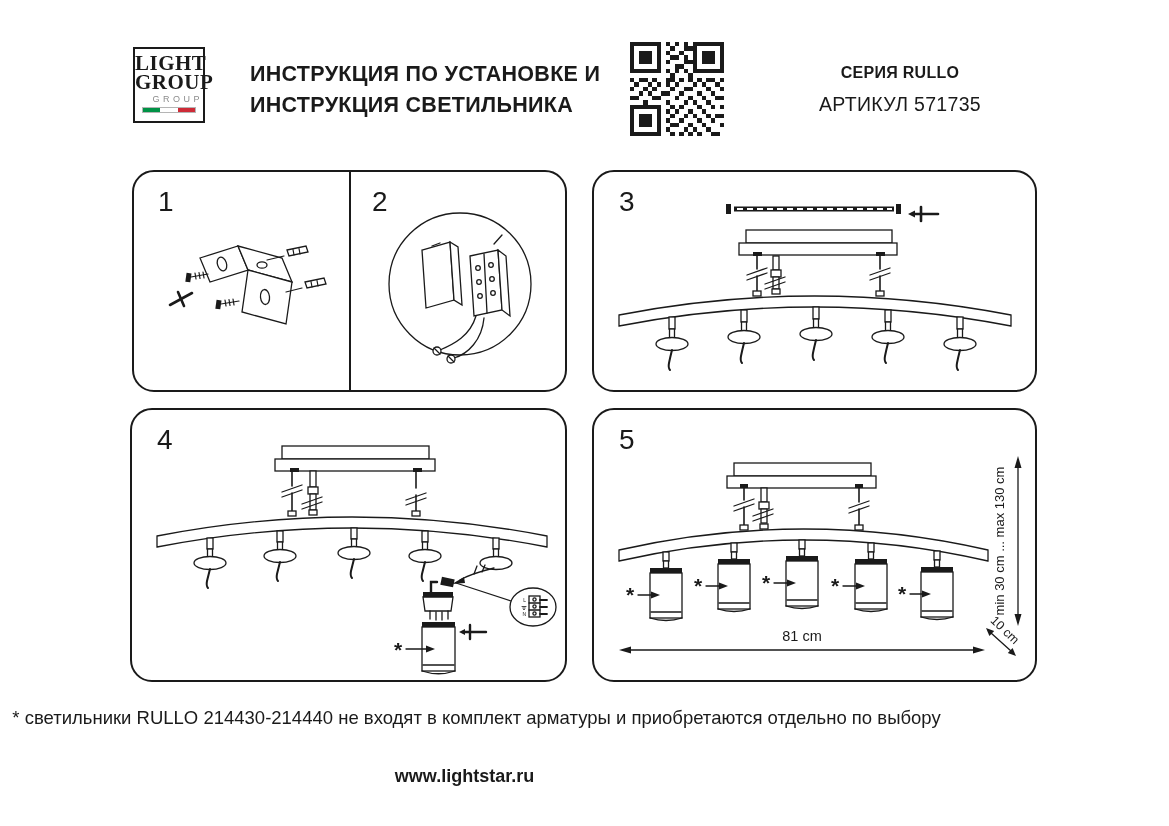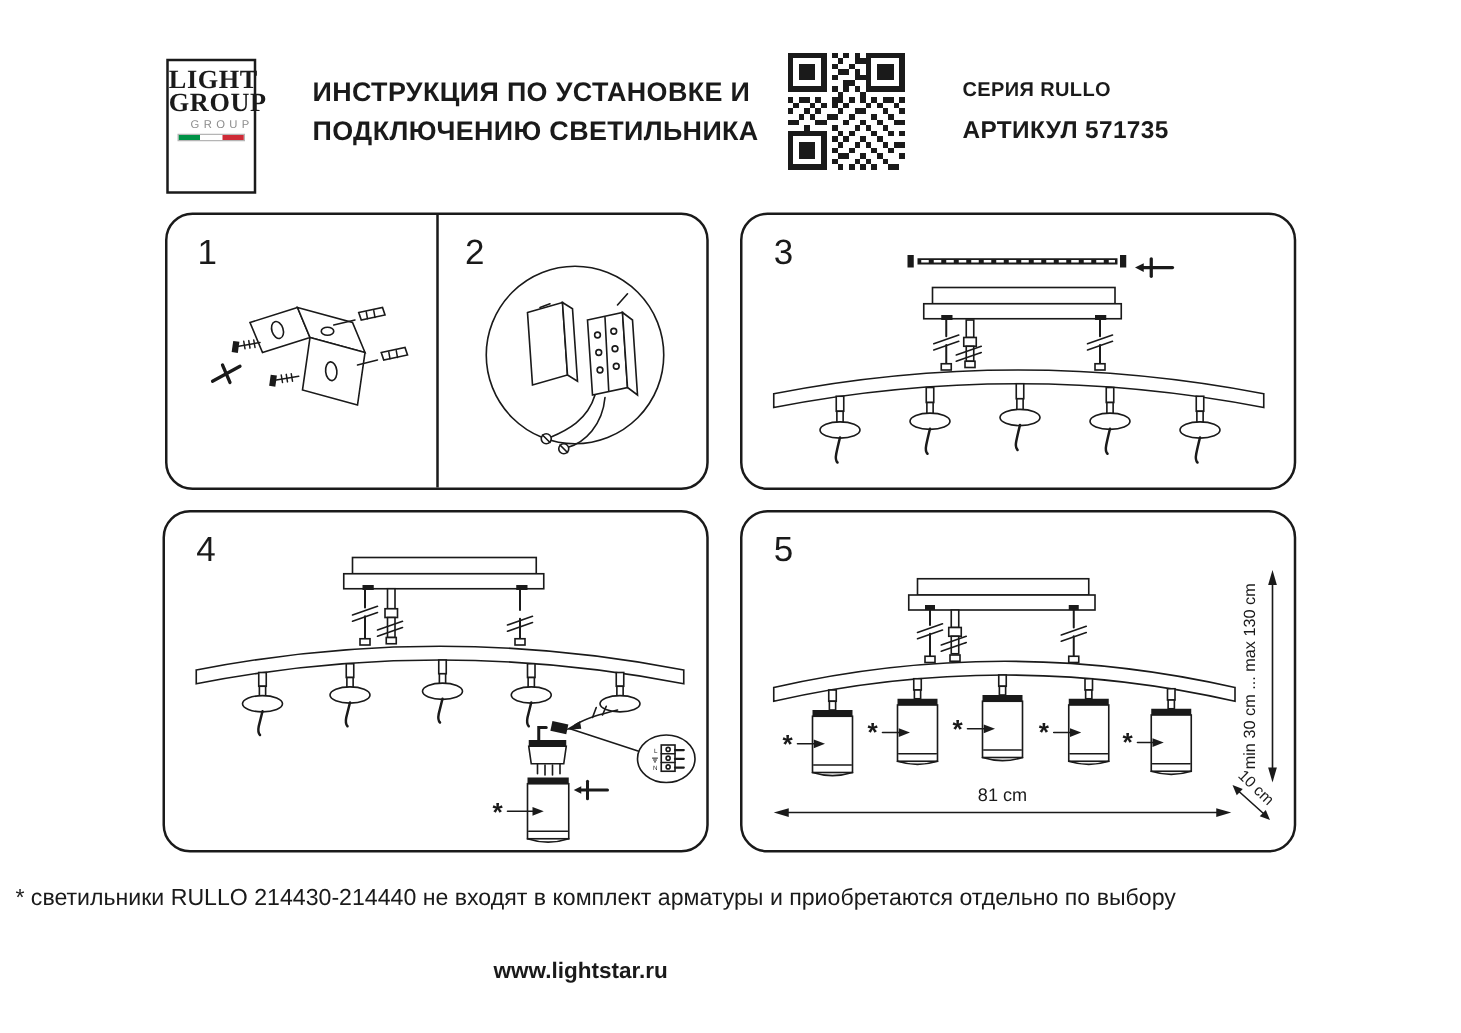--- a/index.html
+++ b/index.html
@@ -1,30 +1,30 @@
 <!DOCTYPE html>
 <html><head>
 <meta charset="utf-8">
 <style>
   html,body{margin:0;padding:0;background:#fff;}
   .page{position:relative;width:1169px;height:826px;background:#ffffff;
         font-family:"Liberation Sans",sans-serif;color:#1a1a1a;overflow:hidden;}
   .abs{position:absolute;}
   .panel{position:absolute;border:2px solid #1a1a1a;border-radius:22px;background:#fff;box-sizing:border-box;}
   .stepnum{position:absolute;font-size:28px;line-height:1;color:#1a1a1a;}
-  .logo{position:absolute;left:133px;top:47px;width:72px;height:108px;border:2px solid #1a1a1a;
+  .logo{position:absolute;left:133px;top:47px;width:72px;height:76px;border:2px solid #1a1a1a;
         box-sizing:border-box;text-align:center;}
   .logo .w12{font-family:"Liberation Serif","DejaVu Serif",serif;font-weight:bold;font-size:21px;line-height:19px;letter-spacing:.5px;}
   .logo .w12.first{margin-top:5px;}
   .logo .w3{font-size:9px;letter-spacing:3.5px;padding-left:3px;color:#8c8c8c;margin-top:2px;text-align:right;}
   .flag{margin:3px auto 0;width:54px;height:6px;display:flex;border:1px solid #b5b5b5;box-sizing:border-box;}
   .flag div{flex:1;}
   .title{position:absolute;left:233px;top:59px;font-size:21.5px;font-weight:bold;line-height:31px;letter-spacing:.3px;margin-left:17px;}
-  .series{position:absolute;left:770px;top:64px;width:260px;font-weight:bold;font-size:16px;letter-spacing:.3px;}
-  .article{position:absolute;left:770px;top:93px;width:260px;font-weight:bold;font-size:19.5px;letter-spacing:.3px;}
+  .series{position:absolute;left:770px;top:64px;width:260px;text-align:center;font-weight:bold;font-size:16px;letter-spacing:.3px;}
+  .article{position:absolute;left:770px;top:93px;width:260px;text-align:center;font-weight:normal;font-size:19.5px;letter-spacing:.3px;}
   .footnote{position:absolute;left:0;top:707px;width:953px;text-align:center;font-size:18.5px;}
   .website{position:absolute;left:0;top:766px;width:929px;text-align:center;font-size:18px;font-weight:bold;}
   .divider{position:absolute;left:215px;top:0;bottom:0;width:2px;background:#1a1a1a;}
   svg{display:block;}
   svg .s{stroke:#1a1a1a;fill:none;stroke-width:1.3;stroke-linecap:round;}
   svg .w{fill:#ffffff;stroke:#1a1a1a;stroke-width:1.3;}
   svg .f{fill:#1a1a1a;stroke:none;}
   svg .t{font-family:"Liberation Sans",sans-serif;fill:#1a1a1a;}
 </style>
 </head>
@@ -38,21 +38,21 @@
     <div class="w3">GROUP</div>
     <div class="flag">
       <div style="background:#009246"></div>
       <div style="background:#ffffff"></div>
       <div style="background:#ce2b37"></div>
     </div>
   </div>
 
   <div class="title">
     <div>ИНСТРУКЦИЯ ПО УСТАНОВКЕ И</div>
-    <div>ПОДКЛЮЧЕНИЮ СВЕТИЛЬНИКА</div>
+    <div>ИНСТРУКЦИЯ СВЕТИЛЬНИКА</div>
   </div>
 
   <svg class="abs" style="left:630px;top:42px" width="94" height="94" viewBox="0 0 21 21" shape-rendering="crispEdges">
     <path fill="#1a1a1a" fill-rule="evenodd" d="M0,0h7v7H0Z M1,1h5v5H1Z M2,2h3v3H2Z M14,0h7v7h-7Z M15,1h5v5h-5Z M16,2h3v3h-3Z M0,14h7v7H0Z M1,15h5v5H1Z M2,16h3v3H2Z M8,0h1v1h-1Z M10,0h1v1h-1Z M12,0h1v1h-1Z M9,1h1v1h-1Z M12,1h1v1h-1Z M13,1h1v1h-1Z M8,2h1v1h-1Z M11,2h1v1h-1Z M9,3h1v1h-1Z M10,3h1v1h-1Z M12,3h1v1h-1Z M8,4h1v1h-1Z M12,4h1v1h-1Z M13,4h1v1h-1Z M10,5h1v1h-1Z M11,5h1v1h-1Z M8,6h1v1h-1Z M10,6h1v1h-1Z M12,6h1v1h-1Z M9,7h1v1h-1Z M13,7h1v1h-1Z M0,8h1v1h-1Z M2,8h1v1h-1Z M3,8h1v1h-1Z M5,8h1v1h-1Z M8,8h1v1h-1Z M9,8h1v1h-1Z M11,8h1v1h-1Z M13,8h1v1h-1Z M15,8h1v1h-1Z M17,8h1v1h-1Z M18,8h1v1h-1Z M20,8h1v1h-1Z M1,9h1v1h-1Z M4,9h1v1h-1Z M6,9h1v1h-1Z M8,9h1v1h-1Z M10,9h1v1h-1Z M14,9h1v1h-1Z M16,9h1v1h-1Z M19,9h1v1h-1Z M0,10h1v1h-1Z M3,10h1v1h-1Z M5,10h1v1h-1Z M9,10h1v1h-1Z M12,10h1v1h-1Z M13,10h1v1h-1Z M17,10h1v1h-1Z M20,10h1v1h-1Z M2,11h1v1h-1Z M4,11h1v1h-1Z M7,11h1v1h-1Z M8,11h1v1h-1Z M11,11h1v1h-1Z M15,11h1v1h-1Z M18,11h1v1h-1Z M0,12h1v1h-1Z M1,12h1v1h-1Z M5,12h1v1h-1Z M6,12h1v1h-1Z M10,12h1v1h-1Z M13,12h1v1h-1Z M16,12h1v1h-1Z M19,12h1v1h-1Z M20,12h1v1h-1Z M3,13h1v1h-1Z M8,13h1v1h-1Z M12,13h1v1h-1Z M14,13h1v1h-1Z M17,13h1v1h-1Z M9,14h1v1h-1Z M11,14h1v1h-1Z M15,14h1v1h-1Z M18,14h1v1h-1Z M20,14h1v1h-1Z M8,15h1v1h-1Z M10,15h1v1h-1Z M13,15h1v1h-1Z M16,15h1v1h-1Z M9,16h1v1h-1Z M12,16h1v1h-1Z M14,16h1v1h-1Z M17,16h1v1h-1Z M19,16h1v1h-1Z M20,16h1v1h-1Z M8,17h1v1h-1Z M11,17h1v1h-1Z M15,17h1v1h-1Z M18,17h1v1h-1Z M9,18h1v1h-1Z M10,18h1v1h-1Z M13,18h1v1h-1Z M16,18h1v1h-1Z M20,18h1v1h-1Z M8,19h1v1h-1Z M12,19h1v1h-1Z M14,19h1v1h-1Z M17,19h1v1h-1Z M9,20h1v1h-1Z M11,20h1v1h-1Z M13,20h1v1h-1Z M15,20h1v1h-1Z M18,20h1v1h-1Z M19,20h1v1h-1Z"></path>
   </svg>
 
   <div class="series">СЕРИЯ RULLO</div>
   <div class="article">АРТИКУЛ 571735</div>
 
   <div class="panel" style="left:132px;top:170px;width:435px;height:222px">

